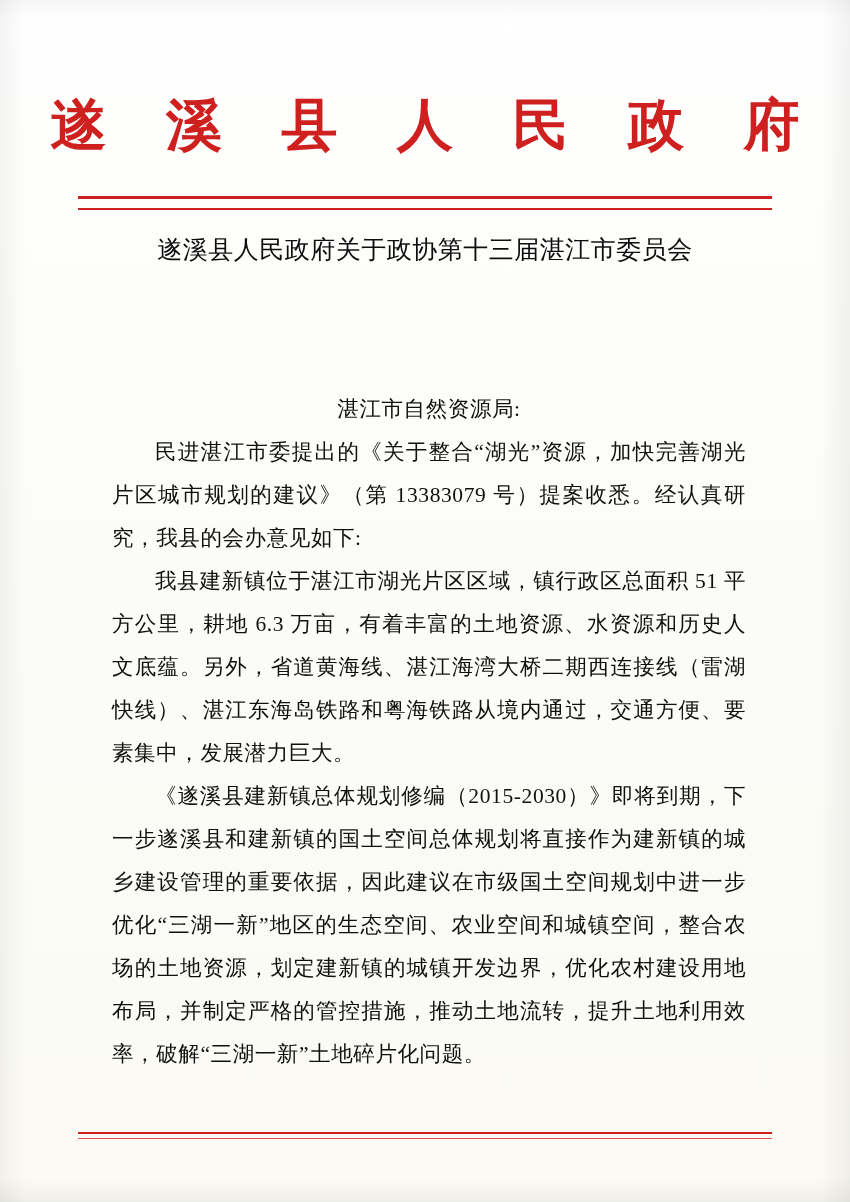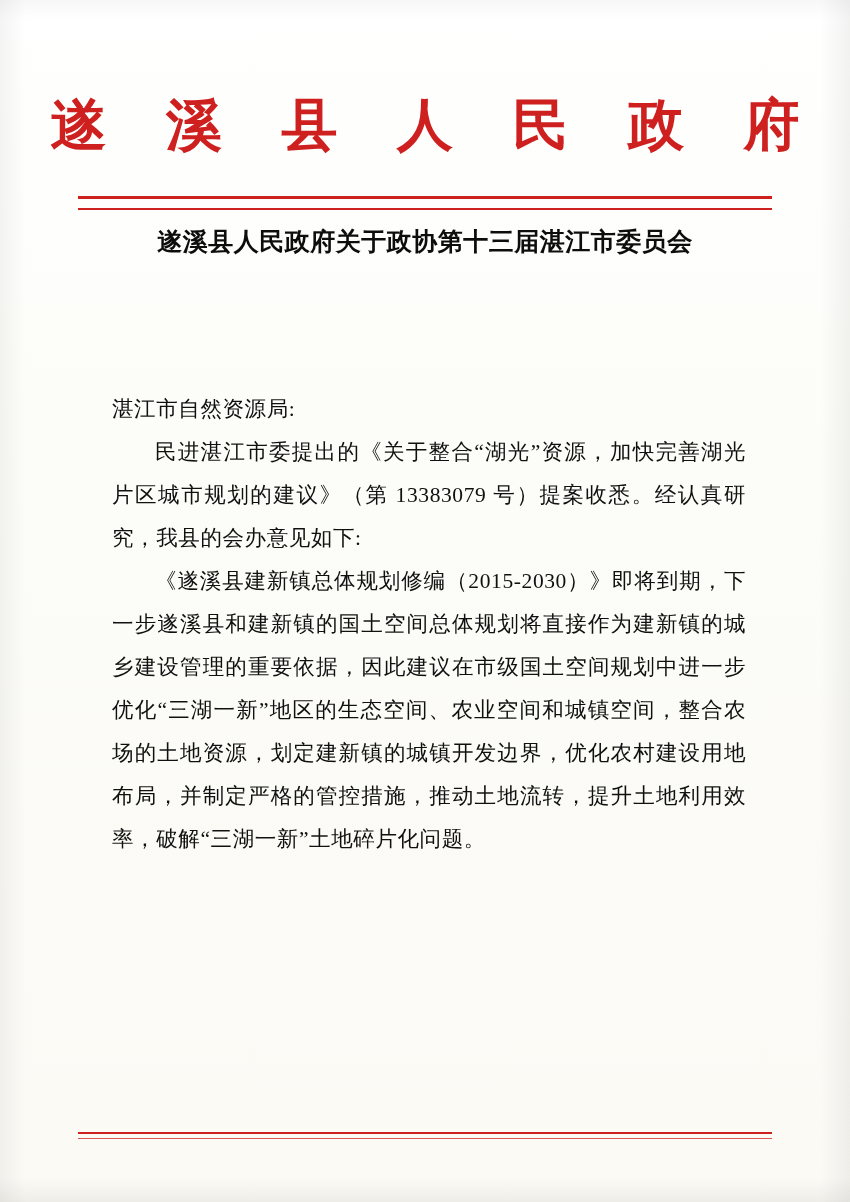--- a/index.html
+++ b/index.html
@@ -68,44 +68,44 @@
     background: #cf2020;
   }
   .red-rule.top { top: 196px; }
   .red-rule.bottom { top: 208px; height: 2px; }
 
   
   .doc-title {
     position: absolute;
     left: 105px;
     width: 640px;
-    top: 220px;
+    top: 228px;
     text-align: center;
     font-family: "DejaVu Serif", "Liberation Serif", serif;
-    font-weight: 700;
+    font-weight: 400;
     font-size: 25px;
     line-height: 44px;
     color: #0d0d0d;
     letter-spacing: 0.5px;
   }
 
   
   .body-block {
     position: absolute;
     left: 112px;
     width: 634px;
     top: 388px;
     font-size: 21.5px;
     line-height: 43px;
     color: #101010;
     letter-spacing: 0.6px;
   }
   .recipient {
     margin: 0 0 0 0;
-    text-align: left;
+    text-align: center;
   }
   .para {
     margin: 0;
     text-indent: 2em;
     text-align: justify;
     text-justify: inter-ideograph;
   }
 
   
   .footer-rule {
@@ -135,20 +135,21 @@
     <div class="red-rule top"></div>
     <div class="red-rule bottom"></div>
 
     <div class="doc-title">
       <div class="line1">遂溪县人民政府关于政协第十三届湛江市委员会</div>
     </div>
 
     <div class="body-block">
       <p class="recipient">湛江市自然资源局:</p>
       <p class="para">民进湛江市委提出的《关于整合“湖光”资源，加快完善湖光片区城市规划的建议》（第 13383079 号）提案收悉。经认真研究，我县的会办意见如下:</p>
+      <p class="para">我县建新镇位于湛江市湖光片区区域，镇行政区总面积 51 平方公里，耕地 6.3 万亩，有着丰富的土地资源、水资源和历史人文底蕴。另外，省道黄海线、湛江海湾大桥二期西连接线（雷湖快线）、湛江东海岛铁路和粤海铁路从境内通过，交通方便、要素集中，发展潜力巨大。</p>
       <p class="para">《遂溪县建新镇总体规划修编（2015-2030）》即将到期，下一步遂溪县和建新镇的国土空间总体规划将直接作为建新镇的城乡建设管理的重要依据，因此建议在市级国土空间规划中进一步优化“三湖一新”地区的生态空间、农业空间和城镇空间，整合农场的土地资源，划定建新镇的城镇开发边界，优化农村建设用地布局，并制定严格的管控措施，推动土地流转，提升土地利用效率，破解“三湖一新”土地碎片化问题。</p>
     </div>
 
     <div class="footer-rule"></div>
     <div class="footer-rule thin"></div>
 
   </div>
 </div>
 
 </body></html>

